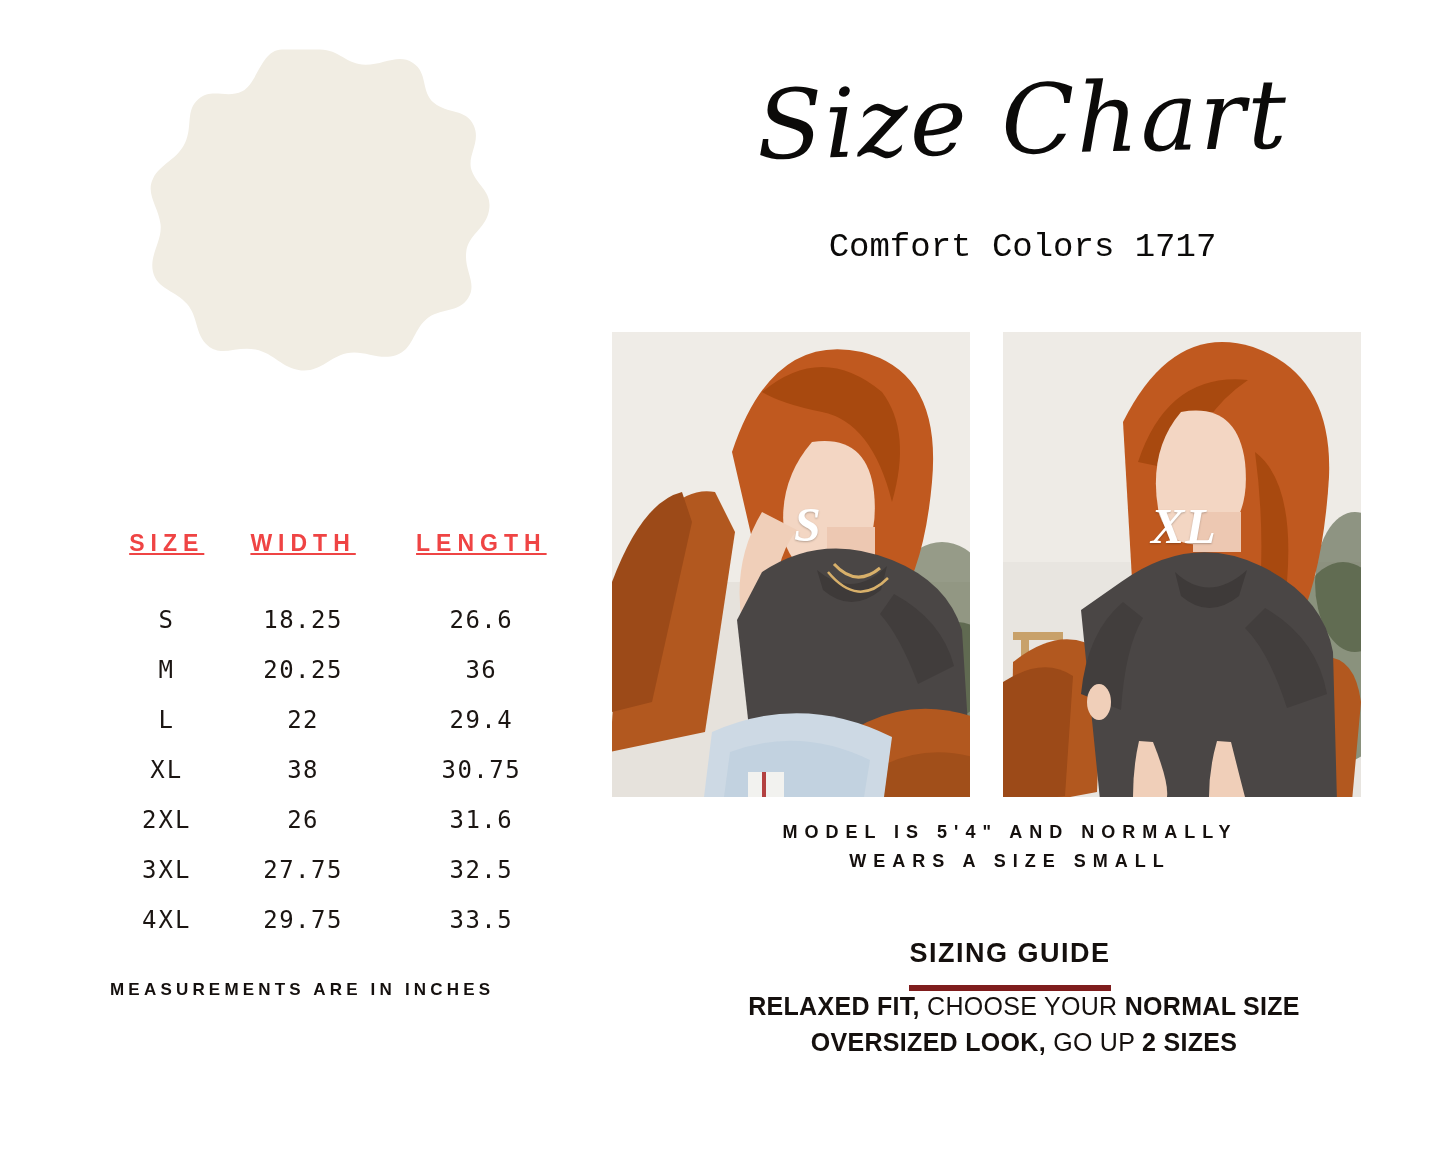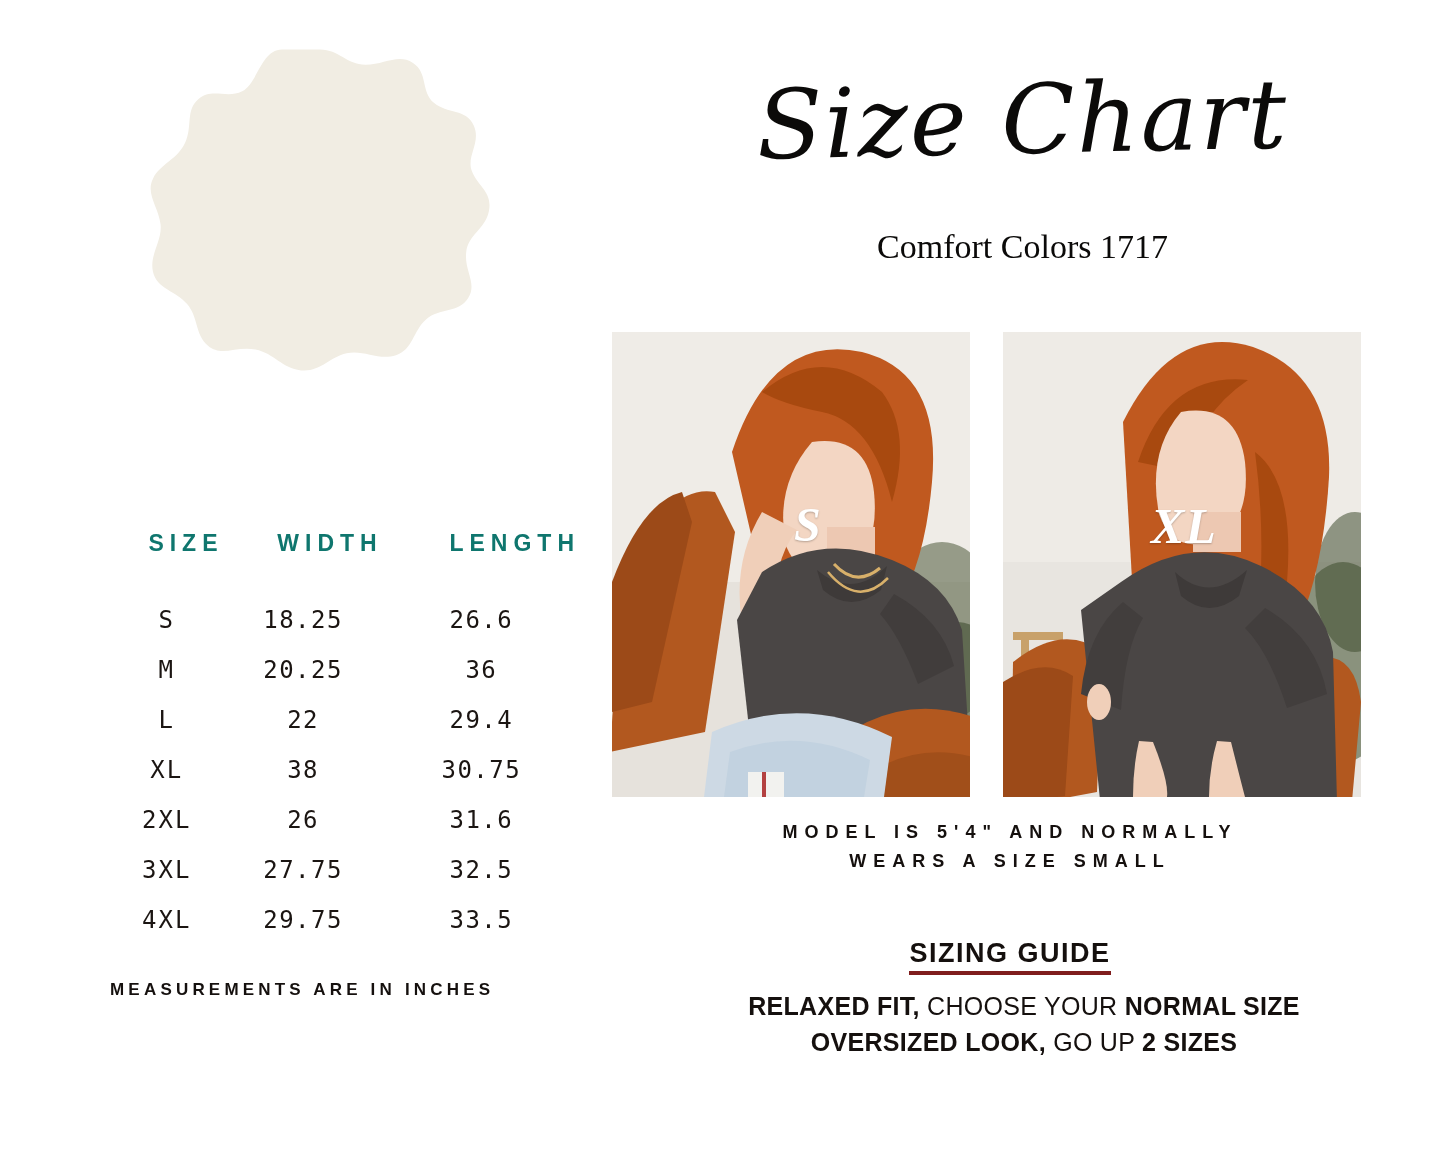--- a/index.html
+++ b/index.html
@@ -45,23 +45,24 @@
   }
   table.size-table {
     width: 100%;
     border-collapse: collapse;
   }
   table.size-table th {
     font-family: "Liberation Sans", sans-serif;
     font-size: 23px;
     font-weight: bold;
     letter-spacing: 6px;
-    color: #0f766e;
+    color: #ef4444;
     padding-bottom: 38px;
-    text-align: right;
+    text-align: center;
+    text-decoration: underline;
   }
   table.size-table td {
     font-family: "DejaVu Sans Mono", monospace;
     font-size: 24px;
     color: #1b1512;
     text-align: center;
     padding: 11px 0;
     letter-spacing: 1.5px;
   }
   table.size-table td.size-col { letter-spacing: 2px; }
@@ -100,21 +101,21 @@
     color: #0b0a09;
     letter-spacing: 2px;
     transform: rotate(-1.2deg);
   }
   .title-sub {
     position: absolute;
     left: 0;
     top: 228px;
     width: 845px;
     text-align: center;
-    font-family: Liberation Serif, serif;
+    font-family: Liberation Mono, monospace;
     font-size: 34px;
     color: #0b0a09;
     letter-spacing: 0px;
   }
 
   
   .photos {
     position: absolute;
     left: 12px;
     top: 332px;
@@ -162,22 +163,22 @@
     left: 0;
     top: 938px;
     width: 820px;
     text-align: center;
     font-size: 27px;
     font-weight: bold;
     letter-spacing: 1.5px;
     color: #15100e;
   }
   .guide-title span {
-    border-bottom: 4px solid #7f1d1d;
-    padding-bottom: 3px;
+    border-bottom: 6px solid #7f1d1d;
+    padding-bottom: 17px;
   }
   .guide-lines {
     position: absolute;
     left: 14px;
     top: 988px;
     width: 820px;
     text-align: center;
     color: #15100e;
   }
   .guide-line {

